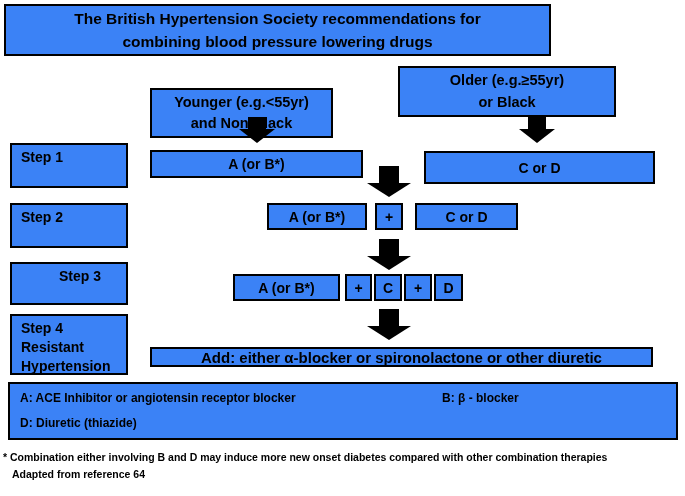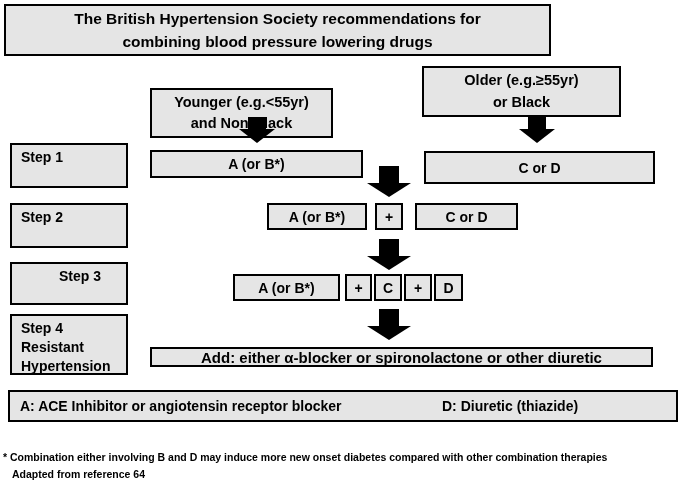--- a/index.html
+++ b/index.html
@@ -9,34 +9,34 @@
     font-family: "Liberation Sans", sans-serif;
     font-weight: bold;
     color: #000;
     position: relative;
     overflow: hidden;
   }
   .box {
     position: absolute;
     box-sizing: border-box;
     border: 2px solid #000;
-    background: #e5e5e5;
+    background: #3b82f6;
     display: flex;
     align-items: center;
     justify-content: center;
     text-align: center;
     white-space: pre-line;
   }
   .title-box {
     left: 4px; top: 4px; width: 547px; height: 52px;
     font-size: 15.5px; line-height: 1.5;
   }
   .group-box { font-size: 14.5px; line-height: 1.45; }
   .younger { left: 150px; top: 60px; width: 183px; height: 50px; margin-top: 28px; }
-  .older   { left: 422px; top: 66px; width: 199px; height: 51px; }
+  .older   { left: 398px; top: 66px; width: 218px; height: 51px; }
   .step-label {
     left: 10px; width: 118px;
     align-items: flex-start; justify-content: flex-start;
     text-align: left;
     padding: 3px 0 0 9px;
     font-size: 14px; line-height: 1.35;
   }
   .step1-label { top: 143px; height: 45px; }
   .step2-label { top: 203px; height: 45px; }
   .step3-label { top: 262px; height: 43px; padding-left: 47px; }
@@ -50,27 +50,27 @@
   .s3-a     { left: 233px; top: 274px; width: 107px; height: 27px; }
   .s3-plus1 { left: 345px; top: 274px; width: 27px;  height: 27px; }
   .s3-c     { left: 374px; top: 274px; width: 28px;  height: 27px; }
   .s3-plus2 { left: 404px; top: 274px; width: 28px;  height: 27px; }
   .s3-d     { left: 434px; top: 274px; width: 29px;  height: 27px; }
   .add-box {
     left: 150px; top: 347px; width: 503px; height: 20px;
     font-size: 15px;
   }
   .legend-box {
-    left: 8px; top: 390px; width: 670px; height: 32px;
+    left: 8px; top: 382px; width: 670px; height: 58px;
     display: grid;
     grid-template-columns: 422px auto;
     align-items: start; justify-content: start;
     text-align: left;
     padding: 4px 0 0 10px;
-    font-size: 14px; line-height: 20px;
+    font-size: 12px; line-height: 20px;
   }
   .arrow {
     position: absolute;
     display: flex; flex-direction: column; align-items: center;
   }
   .arrow .stem { background: #000; }
   .arrow .head {
     width: 0; height: 0;
     border-style: solid;
     border-color: #000 transparent transparent transparent;
@@ -143,17 +143,18 @@
     <div class="head"></div>
   </div>
 
 <div class="box step-label step4-label">Step 4
 Resistant
 Hypertension</div>
 <div class="box add-box">Add: either α-blocker or spironolactone or other diuretic</div>
 
 <div class="box legend-box">
   <span>A: ACE Inhibitor or angiotensin receptor blocker</span>
+  <span>B: β - blocker</span>
   <span>D: Diuretic (thiazide)</span>
 </div>
 
 <div class="footnote fn1">* Combination either involving B and D may induce more new onset diabetes compared with other combination therapies</div>
 <div class="footnote fn2">Adapted from reference 64</div>
 
 </body></html>

